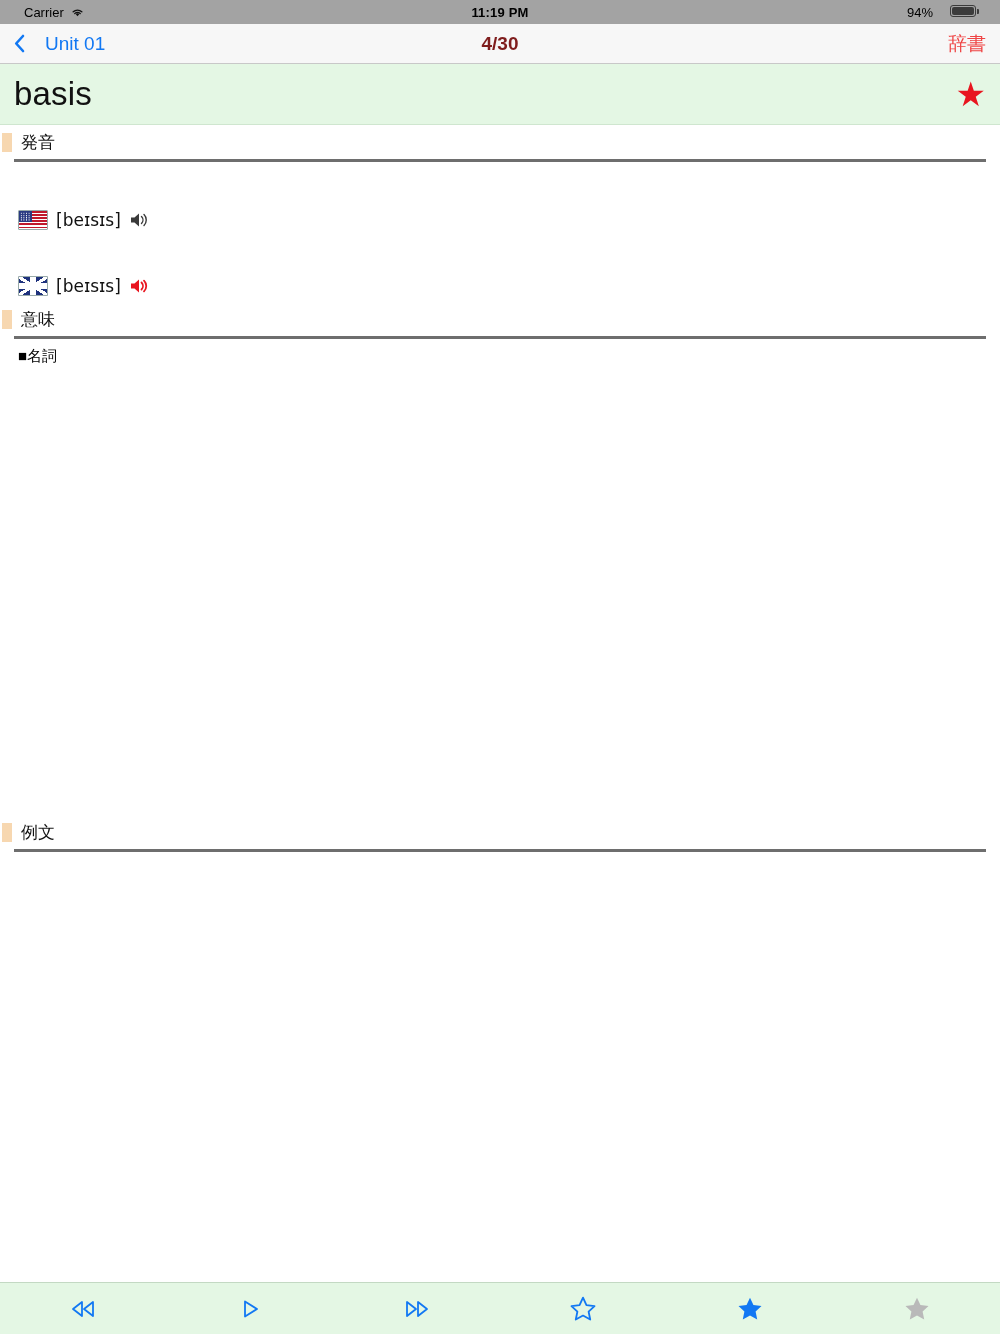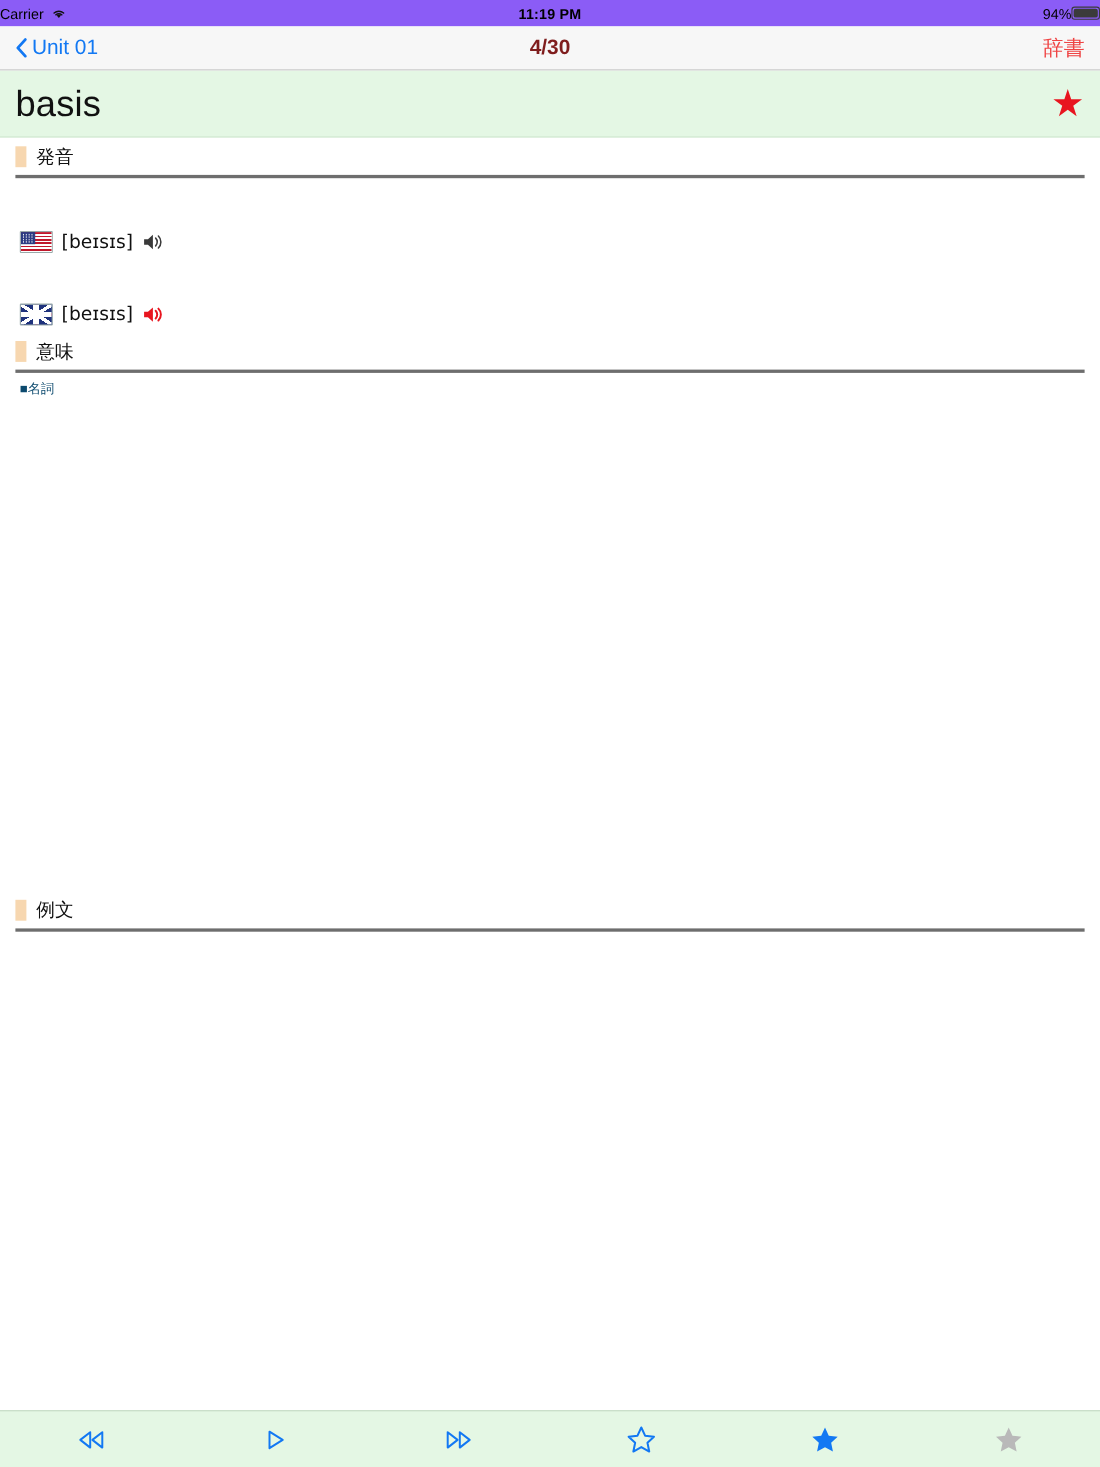--- a/index.html
+++ b/index.html
@@ -6,35 +6,35 @@
   html, body {
     width: 1000px; height: 1334px;
     font-family: "Liberation Sans", sans-serif;
     background: #ffffff;
     overflow: hidden;
   }
 
   
   .statusbar {
     height: 24px;
-    background: #8b5cf6;
+    background: #a3a3a3;
     display: flex;
     align-items: center;
-    padding: 0 0;
+    padding: 0 24px;
     font-size: 13px;
     color: #000;
     position: relative;
   }
   .sb-left { display: flex; align-items: center; gap: 6px; }
   .sb-center {
     position: absolute; left: 0; right: 0; text-align: center;
     font-size: 13px; font-weight: bold; letter-spacing: .2px;
   }
   .sb-right {
-    margin-left: auto; display: flex; align-items: center; gap: 0;
+    margin-left: auto; display: flex; gap: 17px;
     font-size: 13px;
   }
   .wifi { display: inline-block; width: 15px; height: 12px; }
   .batt {
     width: 26px; height: 12px; border: 1px solid #3b3b3b; border-radius: 3px;
     position: relative; display: inline-block;
   }
   .batt::after {
     content: ""; position: absolute; right: -4px; top: 3px;
     width: 2px; height: 5px; background: #3b3b3b; border-radius: 0 1px 1px 0;
@@ -48,21 +48,21 @@
   .navbar {
     height: 40px;
     background: #f7f7f7;
     border-bottom: 1px solid #c8c8c8;
     display: flex;
     align-items: center;
     padding: 0 14px;
     position: relative;
   }
   .nav-back {
-    display: flex; align-items: center; gap: 4px;
+    display: flex; align-items: center; gap: 20px;
     color: #1278f3; font-size: 19px; cursor: pointer;
   }
   .chev {
     width: 11px; height: 19px; position: relative; display: inline-block;
   }
   .chev svg { display: block; }
   .nav-title {
     position: absolute; left: 0; right: 0; text-align: center;
     font-size: 19px; font-weight: bold; color: #7f1d1d;
   }
@@ -77,21 +77,21 @@
     border-bottom: 1px solid #cfe6cf;
     display: flex; align-items: center;
     padding: 0 14px;
   }
   .word-text { font-size: 33px; color: #111; letter-spacing: .2px; }
   .word-star { margin-left: auto; font-size: 34px; color: #e8151f; line-height: 1; cursor: pointer; }
 
   
   .section-head {
     display: flex; align-items: center; gap: 9px;
-    padding: 6px 0 4px 14px;
+    padding: 6px 0 4px 2px;
   }
   .tag {
     width: 10px; height: 19px; background: #f7d7b0; display: inline-block;
   }
   .section-title { font-size: 17px; color: #111; }
   .rule {
     height: 3px; background: #6e6e6e; margin: 1px 14px 0 14px;
   }
 
   
@@ -142,21 +142,21 @@
       linear-gradient(to right, transparent calc(50% - 2.6px), #fff calc(50% - 2.6px), #fff calc(50% + 2.6px), transparent calc(50% + 2.6px)),
       linear-gradient(to bottom, transparent calc(50% - 1.3px), #c8152b calc(50% - 1.3px), #c8152b calc(50% + 1.3px), transparent calc(50% + 1.3px)),
       linear-gradient(to right, transparent calc(50% - 1.3px), #c8152b calc(50% - 1.3px), #c8152b calc(50% + 1.3px), transparent calc(50% + 1.3px));
   }
   .ipa { font-size: 17px; color: #111; font-family: "DejaVu Sans", sans-serif; }
   .spk { width: 22px; height: 20px; cursor: pointer; flex: 0 0 auto; }
 
   
   .meaning {
     padding: 6px 0 0 18px;
-    font-size: 12px; color: #0c4a6e; line-height: 1.45;
+    font-size: 15px; color: #000000; line-height: 1.45;
   }
   .meaning .pos { display: block; }
   .meaning .defs { display: block; padding-left: 10px; }
 
   .spacer-meaning { height: 448px; }
 
   
   .example {
     padding: 8px 0 0 18px;
     font-size: 17px; color: #111; line-height: 1.45;

